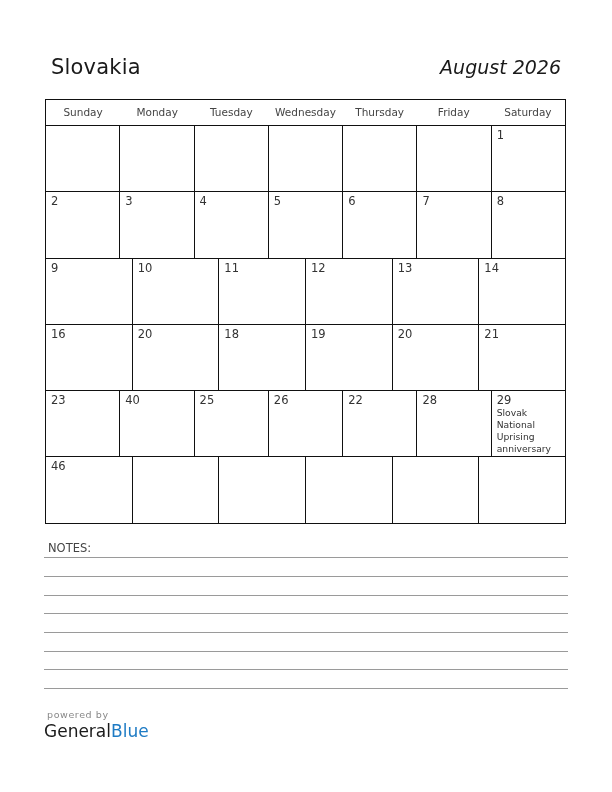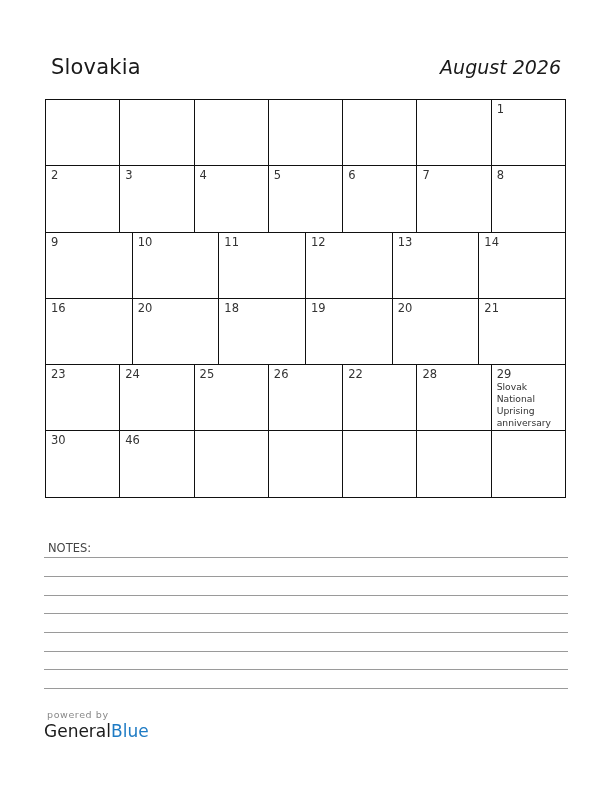--- a/index.html
+++ b/index.html
@@ -21,20 +21,29 @@
   .brand { position: absolute; left: 44px; top: 721px; font-size: 17px; color: #1a1a1a; }
   .brand .blue { color: #1e7bc4; }
 </style>
 </head>
 <body>
 
 <div class="country">Slovakia</div>
 <div class="month">August 2026</div>
 
 <div class="cal">
+  <div class="hdr">
+    <div>Sunday</div>
+    <div>Monday</div>
+    <div>Tuesday</div>
+    <div>Wednesday</div>
+    <div>Thursday</div>
+    <div>Friday</div>
+    <div>Saturday</div>
+  </div>
   <div id="weeks">
       <div class="week">
         <div class="cell">
           <span class="num"></span>
         </div>
         <div class="cell">
           <span class="num"></span>
         </div>
         <div class="cell">
           <span class="num"></span>
@@ -113,43 +122,40 @@
         </div>
         <div class="cell">
           <span class="num">21</span>
         </div>
       </div>
       <div class="week">
         <div class="cell">
           <span class="num">23</span>
         </div>
         <div class="cell">
-          <span class="num">24</span>
+          <span class="num">40</span>
         </div>
         <div class="cell">
           <span class="num">25</span>
         </div>
         <div class="cell">
           <span class="num">26</span>
         </div>
         <div class="cell">
           <span class="num">22</span>
         </div>
         <div class="cell">
           <span class="num">28</span>
         </div>
         <div class="cell">
           <span class="num">29</span>
           <span class="hol" style="width: 62px;">Slovak National Uprising anniversary</span>
         </div>
       </div>
       <div class="week">
-        <div class="cell">
-          <span class="num">30</span>
-        </div>
         <div class="cell">
           <span class="num">46</span>
         </div>
         <div class="cell">
           <span class="num"></span>
         </div>
         <div class="cell">
           <span class="num"></span>
         </div>
         <div class="cell">

